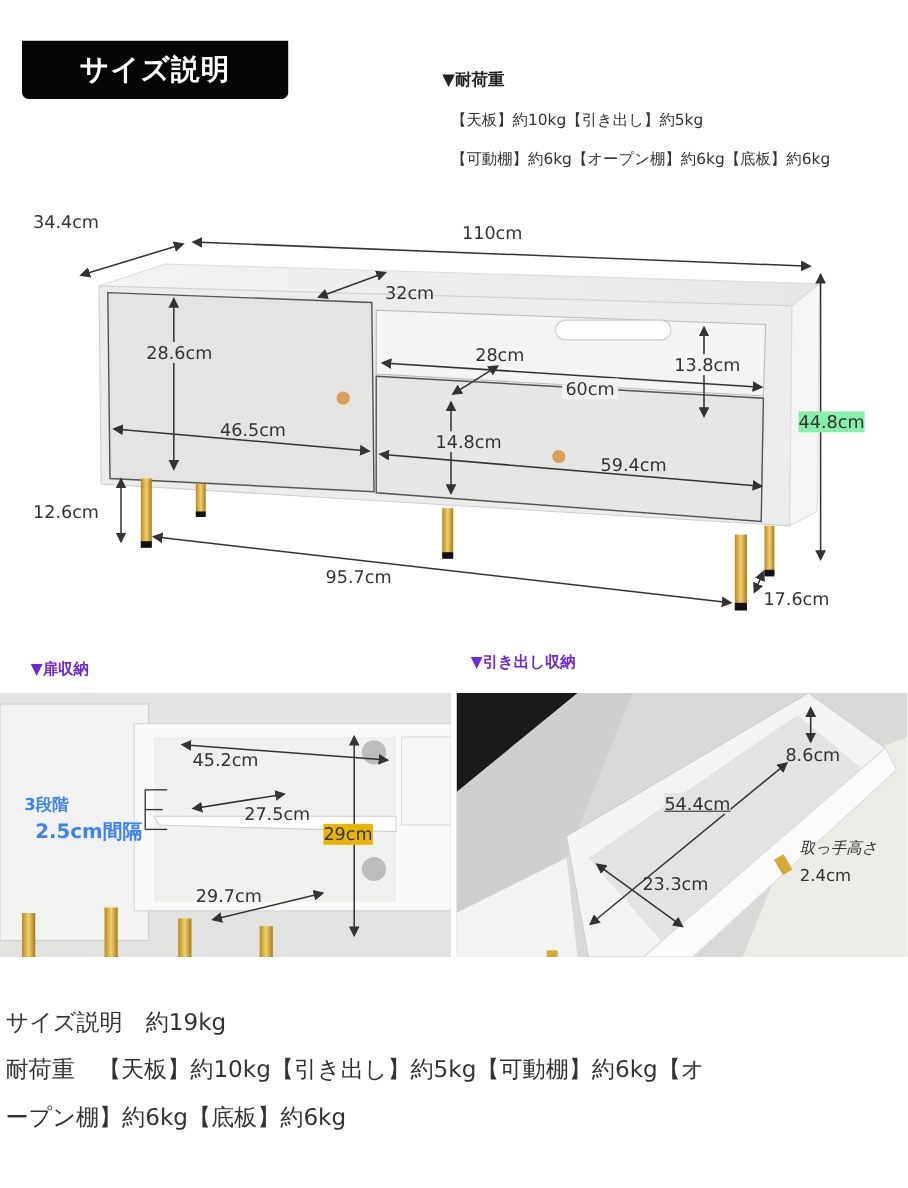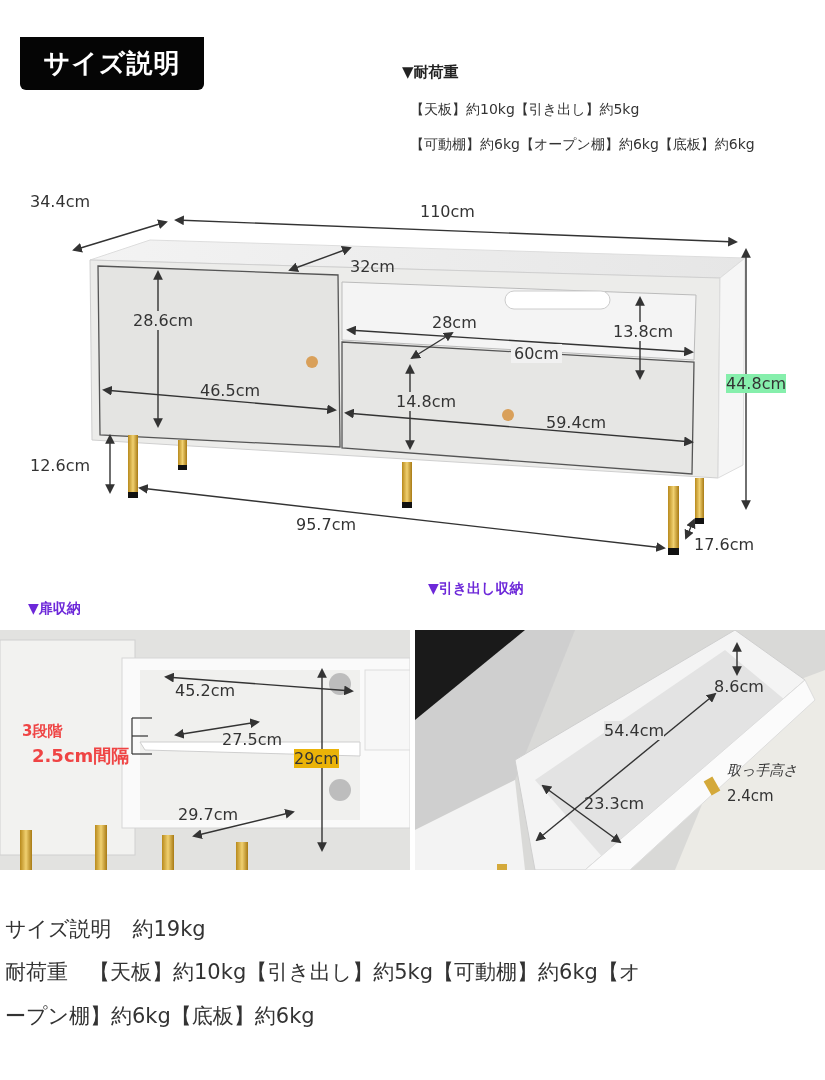--- a/index.html
+++ b/index.html
@@ -1,23 +1,23 @@
 <!DOCTYPE html>
 <html><head>
 <meta charset="utf-8">
 <style>
   html, body { margin:0; padding:0; }
   body { width:825px; height:1080px; background:#ffffff; position:relative; overflow:hidden;
          font-family:"DejaVu Sans", sans-serif; color:#2a2a2a; }
   .abs { position:absolute; }
-  .title-box { left:20px; top:37px; width:184px; height:53px; background:#050505; border-radius:0 0 6px 6px;
+  .title-box { left:20px; top:37px; width:242px; height:53px; background:#050505; border-radius:0 0 6px 6px;
                color:#fff; font-size:26px; font-weight:bold; display:flex; align-items:center; justify-content:center; letter-spacing:1px; }
   .load-head { left:402px; top:63px; font-size:15px; font-weight:bold; color:#222; }
   .load-line { font-size:14px; color:#333; left:410px; }
-  .dim { font-size:16px; color:#ef4444; font-weight:bold; white-space:nowrap; }
+  .dim { font-size:16px; color:#3b82f6; font-weight:bold; white-space:nowrap; }
   .dim-n { font-size:16px; color:#333; white-space:nowrap; }
   svg.diagram { position:absolute; left:0; top:190px; }
   .sub-head { font-size:14px; font-weight:bold; color:#6d28d9; }
   .photo { position:absolute; overflow:hidden; }
   .foot { left:5px; font-size:21px; color:#333; white-space:nowrap; }
 </style>
 </head>
 <body>
 
 <div class="abs title-box">サイズ説明</div>
@@ -140,21 +140,21 @@
     </g>
   </svg>
 </div>
 <div class="abs dim-n" style="left:175px;top:681px;">45.2cm</div>
 <div class="abs dim" style="left:22px;top:722px;font-size:15px;">3段階</div>
 <div class="abs dim" style="left:32px;top:744px;font-size:18px;">2.5cm間隔</div>
 <div class="abs dim-n" style="left:222px;top:730px;">27.5cm</div>
 <div class="abs dim-n" style="left:294px;top:749px;background:#eab308;">29cm</div>
 <div class="abs dim-n" style="left:178px;top:805px;">29.7cm</div>
 
-<div class="abs sub-head" style="left:428px;top:580px;">▼引き出し収納</div>
+<div class="abs sub-head" style="left:428px;top:593px;">▼引き出し収納</div>
 <div class="photo" style="left:415px;top:630px;width:410px;height:240px;background:#dcdcda;">
   <svg width="410" height="240" viewBox="0 0 410 240">
     <defs>
       <marker id="ah3" viewBox="0 0 10 10" refX="8" refY="5" markerWidth="7" markerHeight="7" orient="auto-start-reverse">
         <path d="M0,0 L10,5 L0,10 z" fill="#333"></path>
       </marker>
     </defs>
     <rect x="0" y="0" width="410" height="240" fill="#d9d9d7"></rect>
     <polygon points="0,0 160,0 100,150 0,200" fill="#cfcfcf"></polygon>
     <polygon points="0,0 110,0 0,90" fill="#1a1a1a"></polygon>
@@ -166,20 +166,20 @@
     <rect x="292" y="148" width="10" height="16" fill="#d4a93a" transform="rotate(-30 297 156)"></rect>
     <rect x="82" y="234" width="10" height="6" fill="#d4a93a"></rect>
     <g stroke="#333" stroke-width="1.4" fill="none" marker-start="url(#ah3)" marker-end="url(#ah3)">
       <line x1="322" y1="14" x2="322" y2="44"></line>
       <line x1="122" y1="210" x2="300" y2="64"></line>
       <line x1="128" y1="156" x2="205" y2="212"></line>
     </g>
   </svg>
 </div>
 <div class="abs dim-n" style="left:714px;top:677px;">8.6cm</div>
-<div class="abs dim-n" style="left:604px;top:721px;background:#e3e3e3;">54.4cm</div>
+<div class="abs dim-n" style="left:604px;top:721px;background:#e3e3e3;text-decoration:underline;">54.4cm</div>
 <div class="abs dim-n" style="left:584px;top:794px;">23.3cm</div>
 <div class="abs dim-n" style="left:727px;top:762px;font-size:14px;font-style:italic;">取っ手高さ</div>
 <div class="abs dim-n" style="left:727px;top:787px;font-size:15px;">2.4cm</div>
 
 <div class="abs foot" style="top:915px;">サイズ説明　約19kg</div>
 <div class="abs foot" style="top:958px;">耐荷重　【天板】約10kg【引き出し】約5kg【可動棚】約6kg【オ</div>
 <div class="abs foot" style="top:1002px;">ープン棚】約6kg【底板】約6kg</div>
 
 </body></html>

